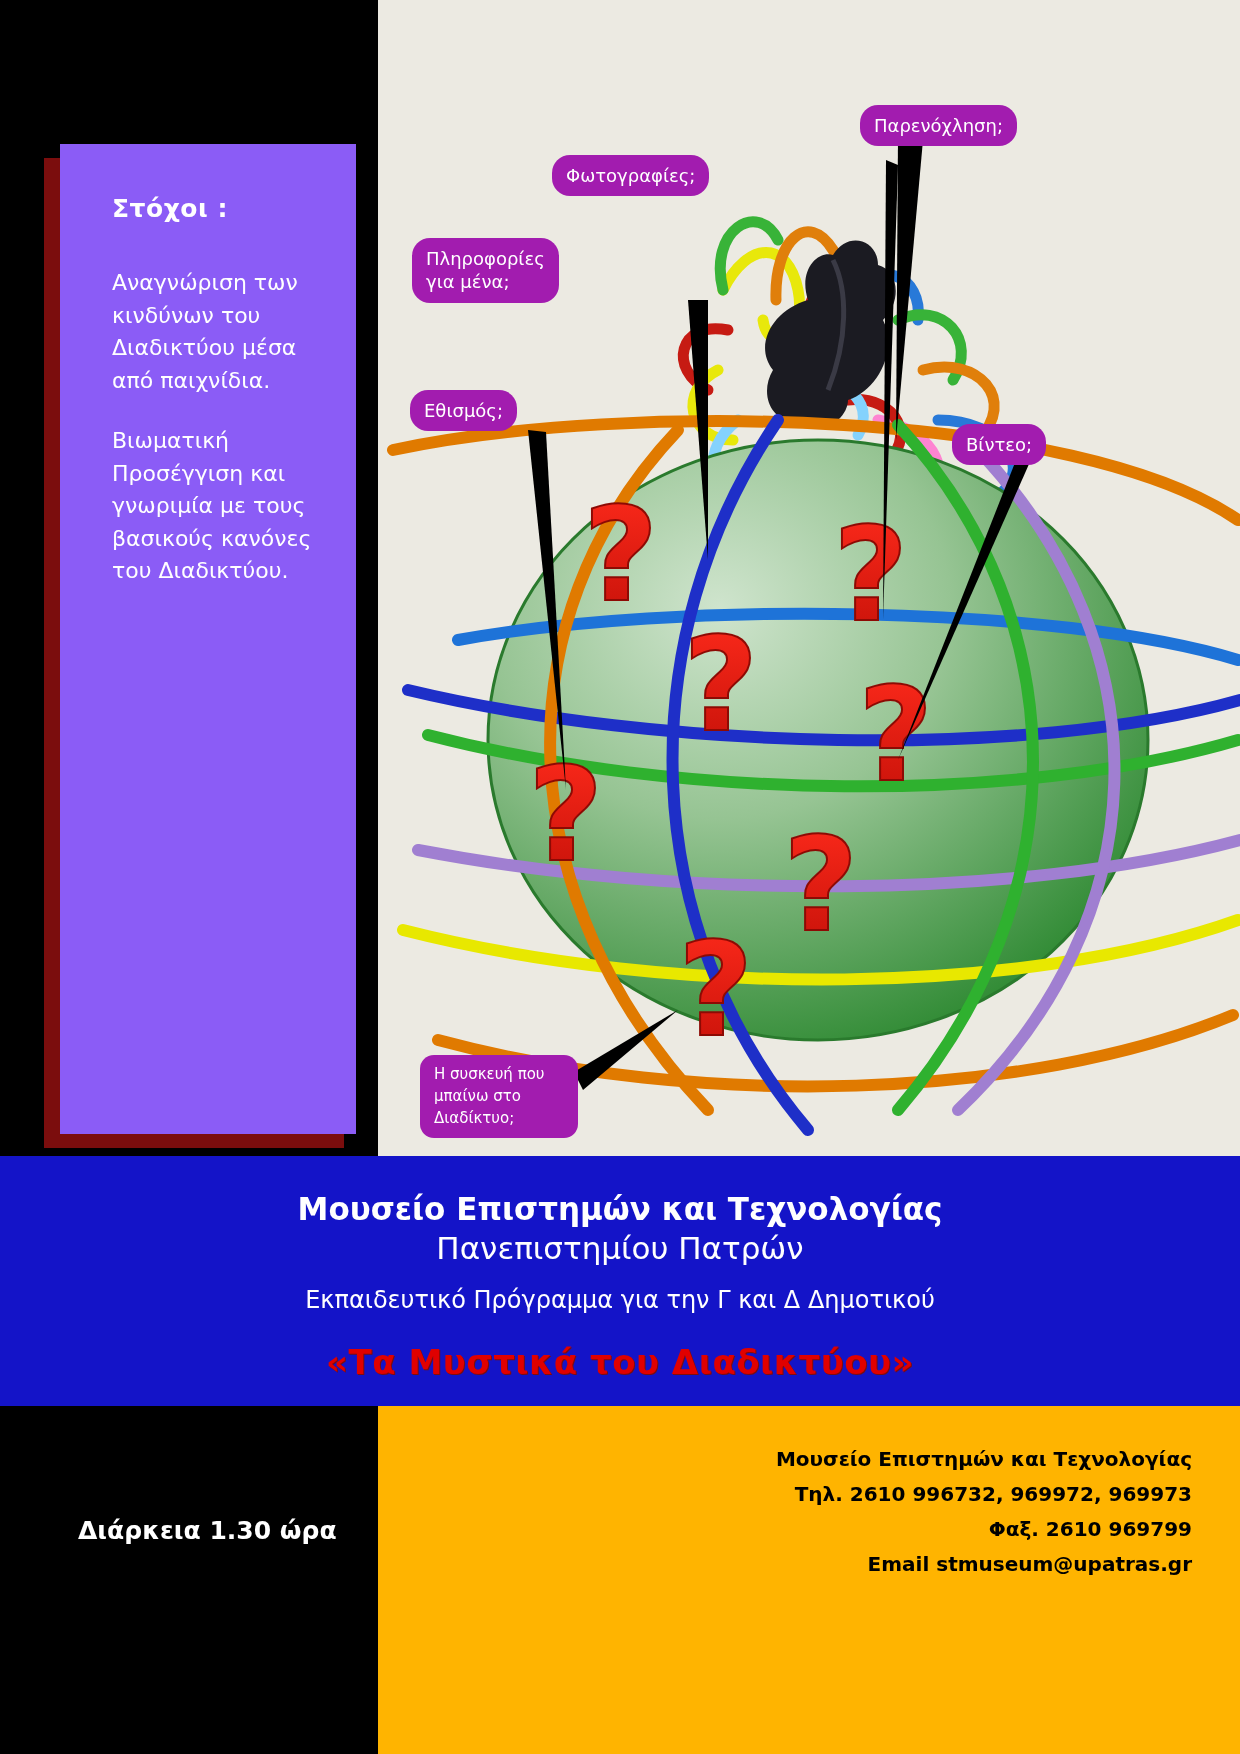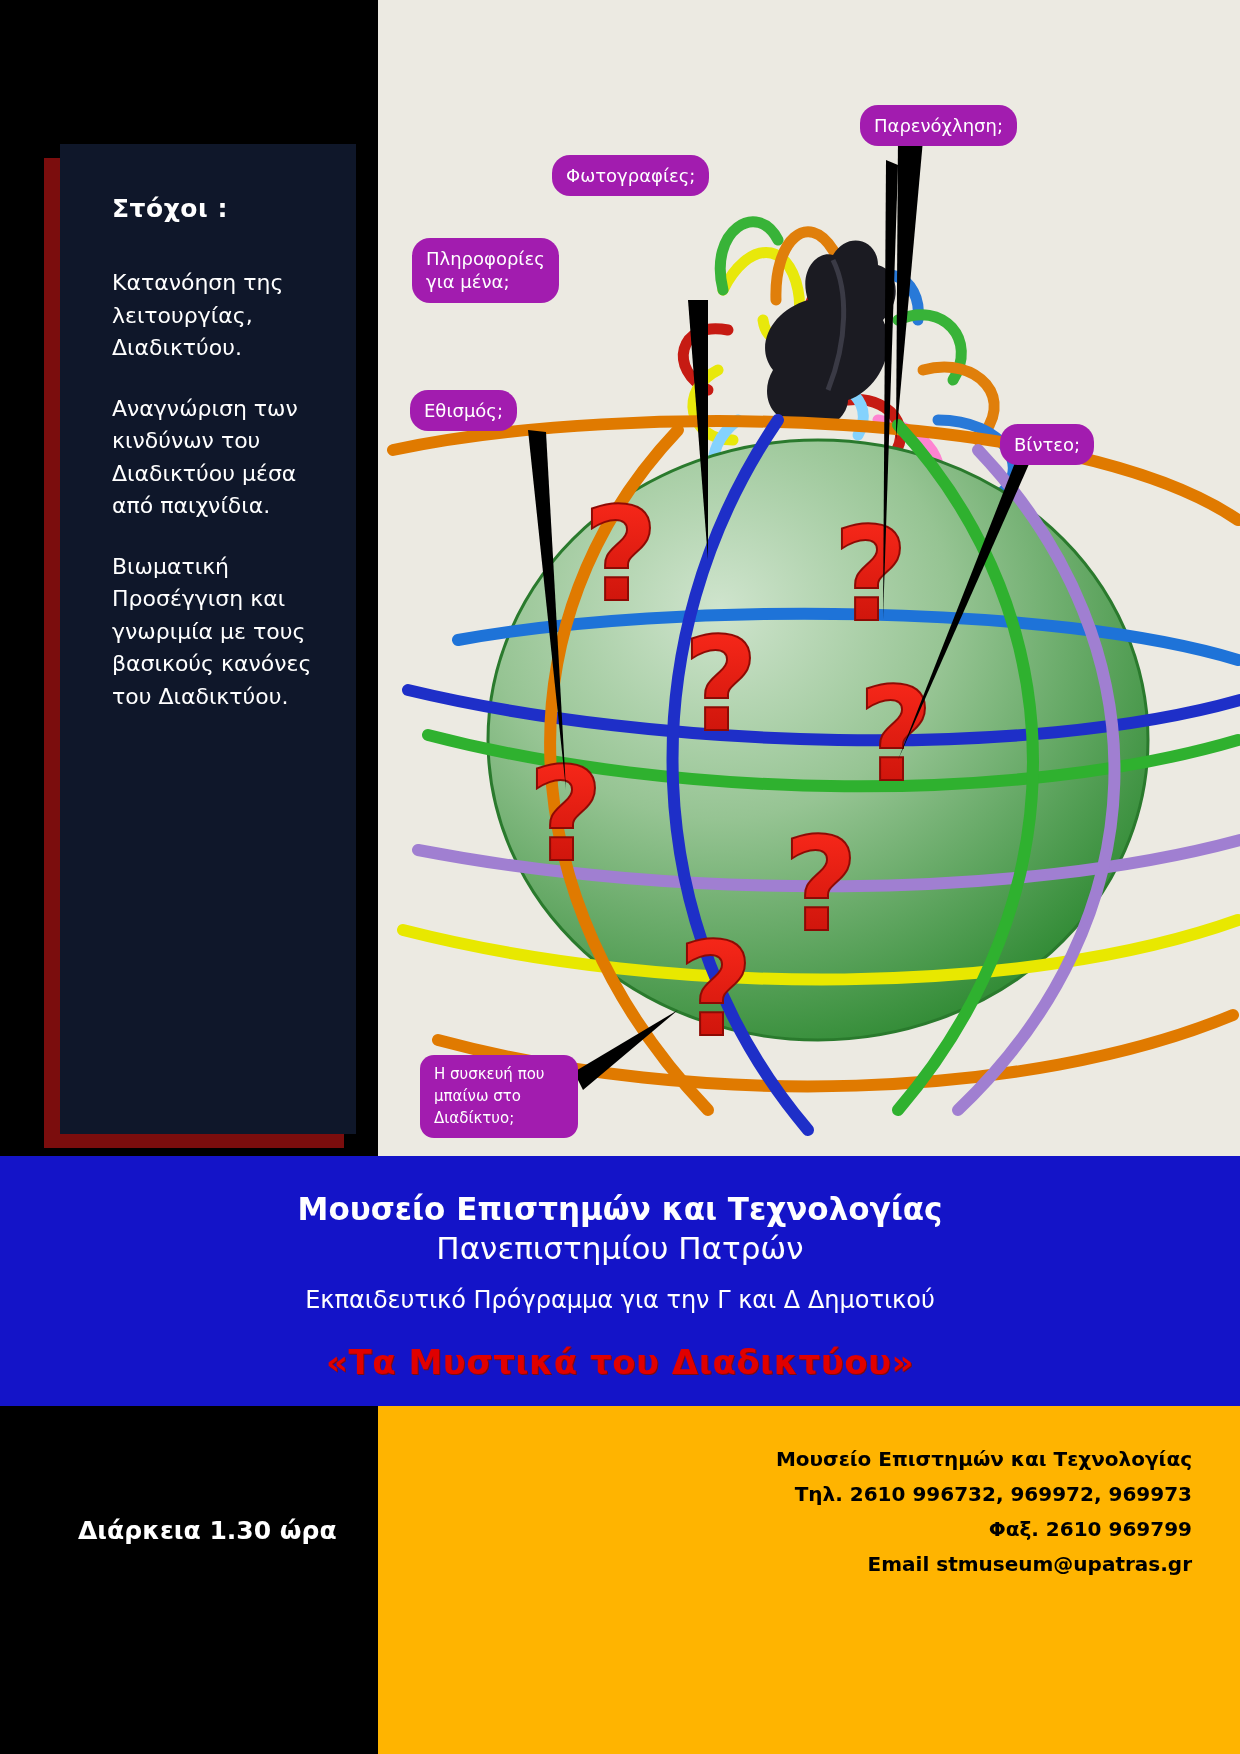--- a/index.html
+++ b/index.html
@@ -22,21 +22,21 @@
     background:#eceae2;
   }
 
   
   .goals-shadow {
     position:absolute; left:44px; top:158px; width:300px; height:990px;
     background:#7b0d0d;
   }
   .goals-box {
     position:absolute; left:60px; top:144px; width:296px; height:990px;
-    background:#0f172a;
+    background:#8b5cf6;
     color:#ffffff;
     box-sizing:border-box;
     padding:50px 34px 20px 52px;
   }
   .goals-title {
     font-size:25px; font-weight:bold; margin:0 0 44px 0;
     letter-spacing:0.5px;
   }
   .goals-item {
     font-size:22px; line-height:1.48; margin:0 0 28px 0;
@@ -180,29 +180,28 @@
       <polygon points="640,455 655,455 520,760"></polygon>
       <polygon points="196,1072 205,1090 300,1010"></polygon>
     </g>
   </svg>
 
   <div class="callout" style="left:860px; top:105px;">Παρενόχληση;</div>
   <div class="callout" style="left:552px; top:155px;">Φωτογραφίες;</div>
   <div class="callout" style="left:412px; top:238px;">Πληροφορίες
 για μένα;</div>
   <div class="callout" style="left:410px; top:390px;">Εθισμός;</div>
-  <div class="callout" style="left:1000px; top:424px;text-align:right;">Βίντεο;</div>
+  <div class="callout" style="left:952px; top:424px;text-align:right;">Βίντεο;</div>
   <div class="callout small" style="left:420px; top:1055px; width:130px;">Η συσκευή που
 μπαίνω  στο
 Διαδίκτυο;</div>
 
   <div class="goals-shadow"></div>
   <div class="goals-box">
     <div class="goals-title">Στόχοι :</div>
-    <p class="goals-item">Κατανόηση της λειτουργίας, Διαδικτύου.</p>
     <p class="goals-item">Αναγνώριση των  κινδύνων του Διαδικτύου μέσα από παιχνίδια.</p>
     <p class="goals-item">Βιωματική Προσέγγιση και γνωριμία με τους βασικούς κανόνες του Διαδικτύου.</p>
   </div>
 
   <div class="blue-band">
     <div class="org1">Μουσείο  Επιστημών και Τεχνολογίας</div>
     <div class="org2">Πανεπιστημίου Πατρών</div>
     <div class="subtitle-line">Εκπαιδευτικό Πρόγραμμα για την Γ και Δ Δημοτικού</div>
     <div class="program-title">«Τα Μυστικά του Διαδικτύου»</div>
   </div>

